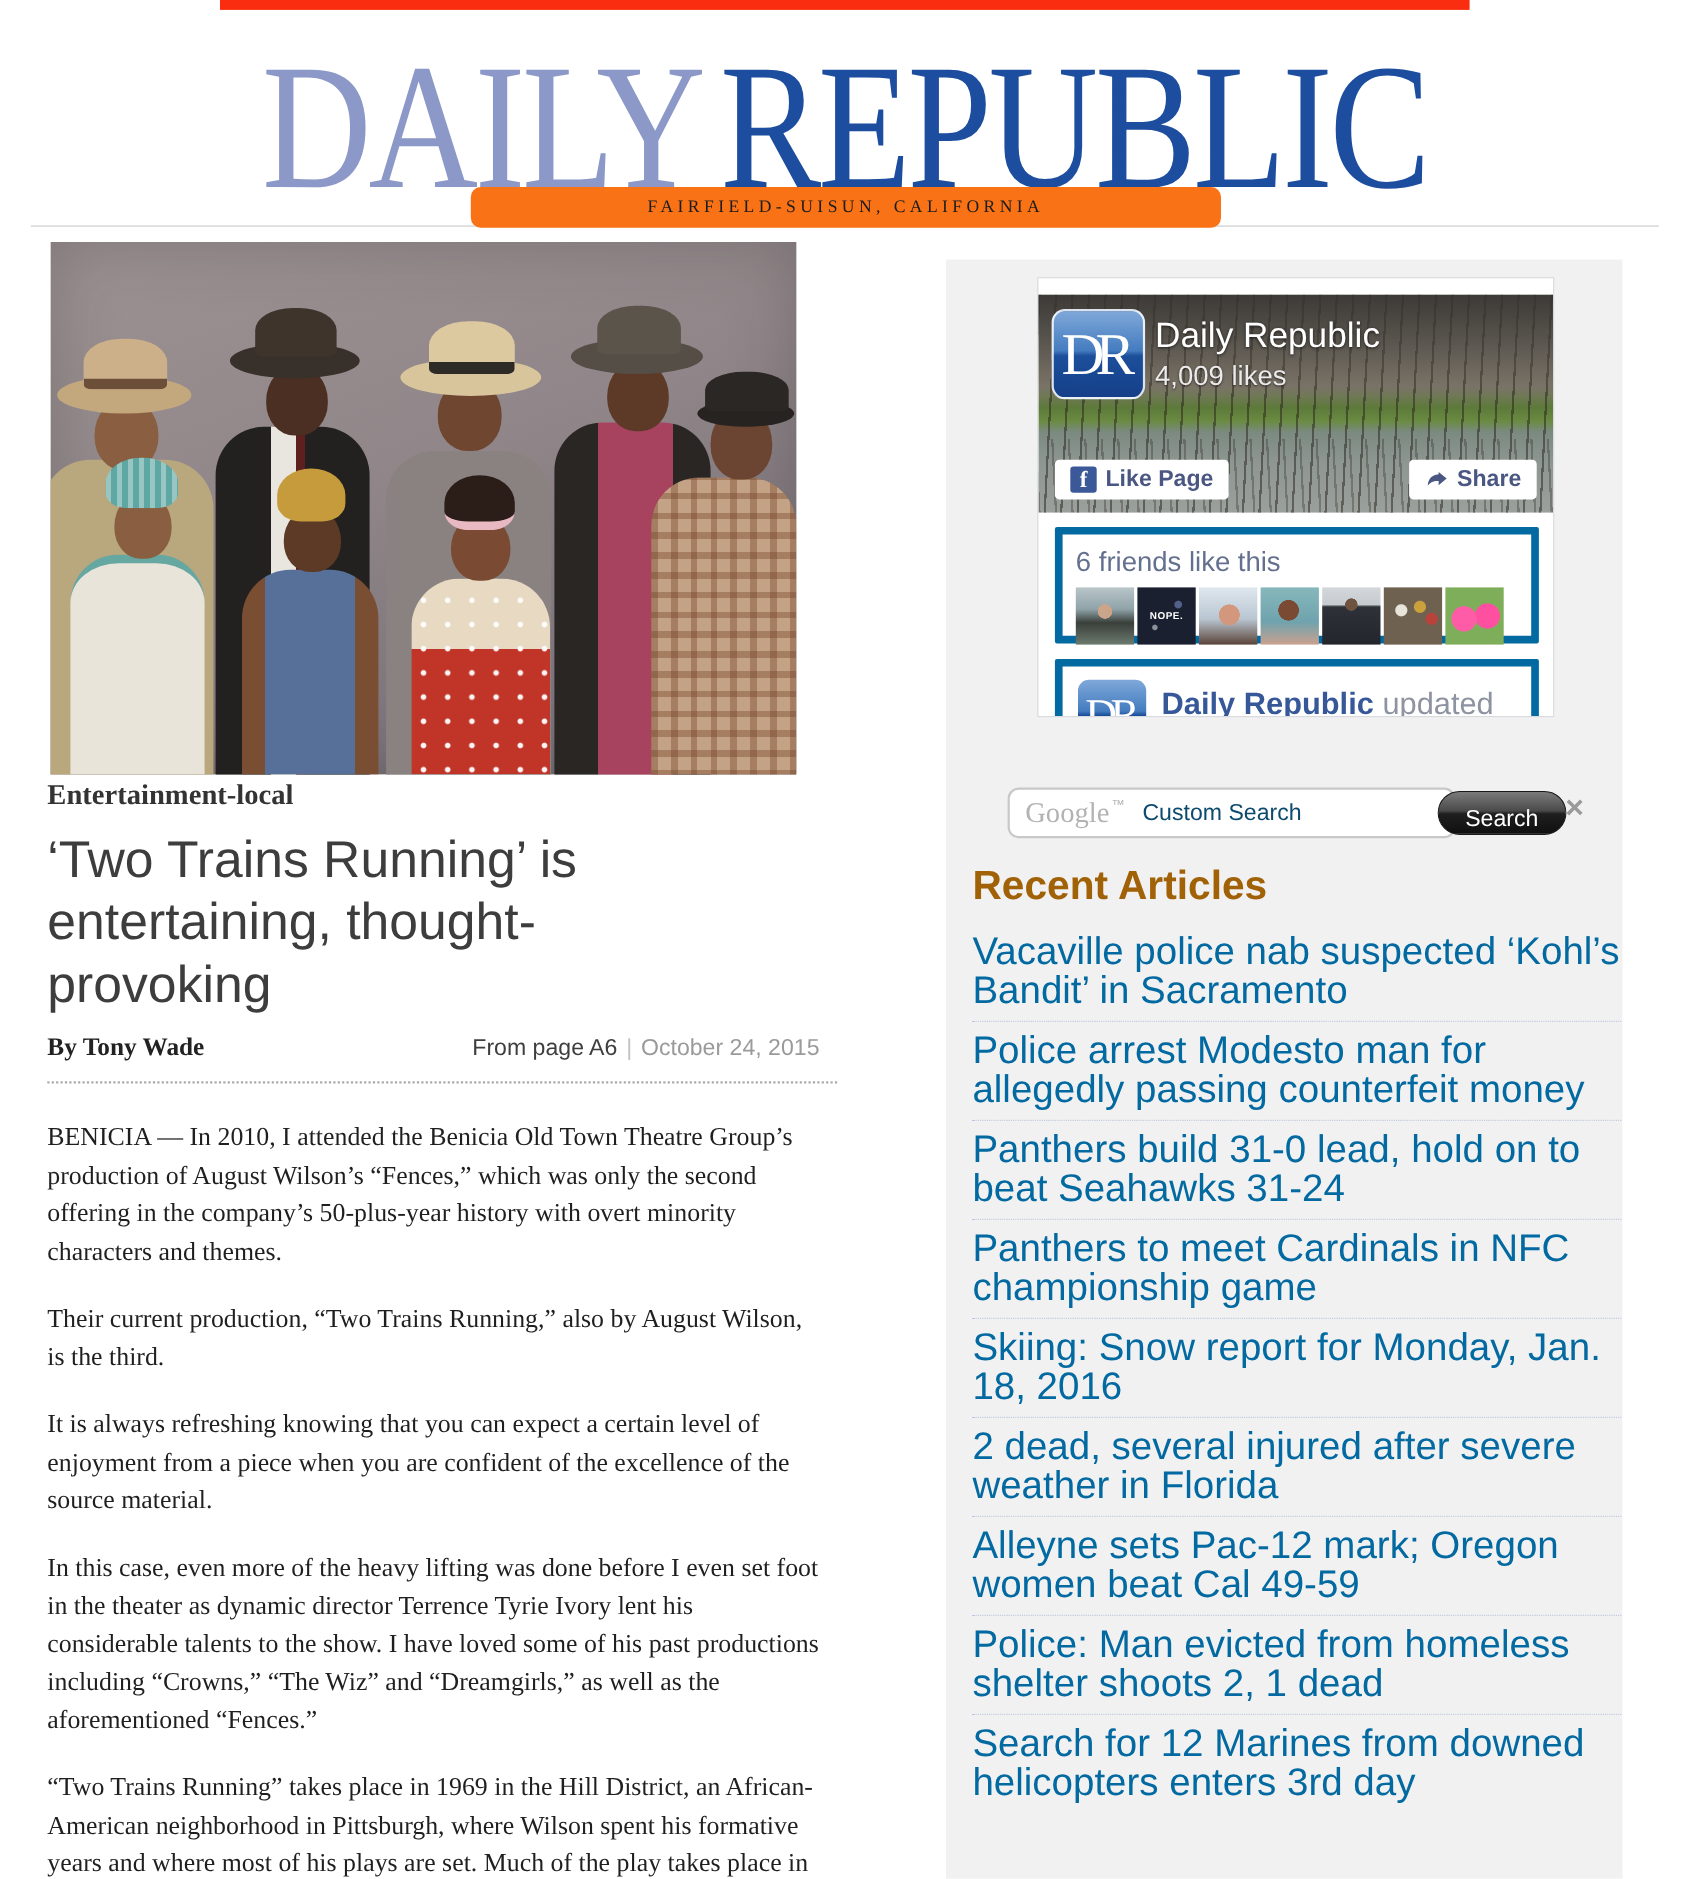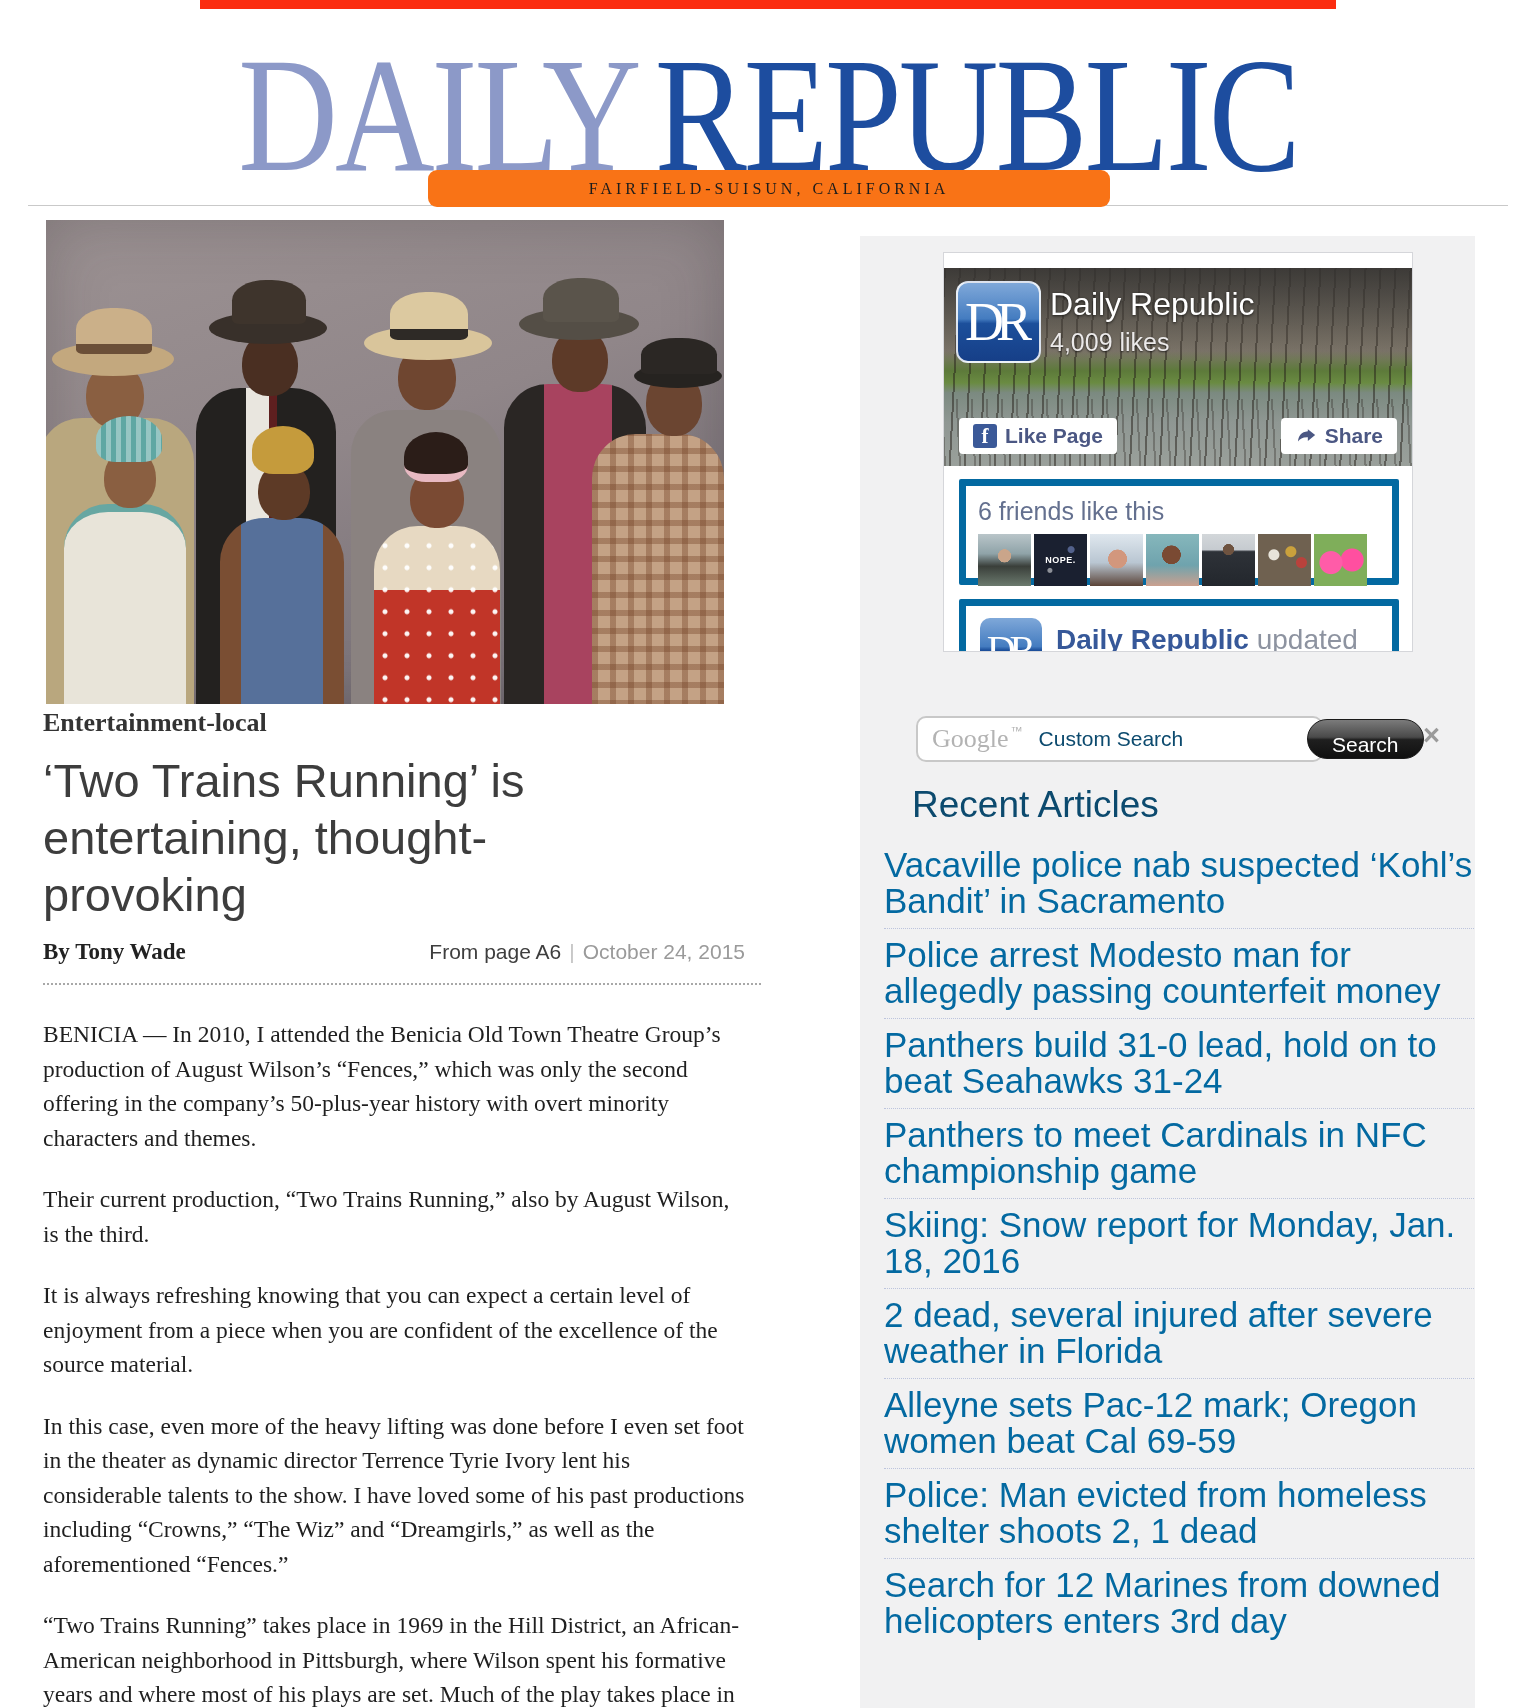--- a/index.html
+++ b/index.html
@@ -137,21 +137,21 @@
   .search-ph .g-brand { font-family:"Liberation Serif", serif; color:#b3b3b3; font-size:26px; }
   .search-ph .g-tm { color:#b3b3b3; font-size:12px; vertical-align:super; position:relative; top:-8px; left:-7px; }
   .search-ph .g-text { color:#0c4a6e; font-size:21px; }
   .search-btn { position:absolute; left:447px; top:483px; height:40px; padding:13px 24px; border-radius:20px;
     background:linear-gradient(180deg,#7b7b7b 0%,#4a4a4a 45%,#1f1f1f 52%,#101010 100%);
     border:1px solid #1a1a1a; color:#fff; font-weight:normal; font-size:21px; cursor:pointer; }
   .search-close { position:absolute; left:563px; top:485px; color:#9a9a9a; font-size:29px; font-weight:bold; cursor:pointer; line-height:1; }
 
   
   .recent { position:absolute; left:24px; top:548px; width:590px; }
-  .recent-title { font-size:37px; font-weight:normal; color:#0c4a6e;margin-left:28px; }
+  .recent-title { font-size:37px; font-weight:bold; color:#a16207; }
   .recent-list { list-style:none; margin-top:13px; }
   .recent-list li { font-size:35px; line-height:36px; color:#0369a1; padding:8px 0 9px 0; cursor:pointer; }
   .recent-list li + li { border-top:1px dotted #bcc4dd; }
 </style>
 </head>
 <body>
 
 <div class="page">
 
   <div class="topbar"></div>
@@ -302,20 +302,20 @@
 
     <div class="recent">
       <div class="recent-title">Recent Articles</div>
       <ul class="recent-list">
           <li class="idx0">Vacaville police nab suspected ‘Kohl’s Bandit’ in Sacramento</li>
           <li class="idx1">Police arrest Modesto man for allegedly passing counterfeit money</li>
           <li class="idx2">Panthers build 31-0 lead, hold on to beat Seahawks 31-24</li>
           <li class="idx4">Panthers to meet Cardinals in NFC championship game</li>
           <li class="idx5">Skiing: Snow report for Monday, Jan. 18, 2016</li>
           <li class="idx6">2 dead, several injured after severe weather in Florida</li>
-          <li class="idx7">Alleyne sets Pac-12 mark; Oregon women beat Cal 69-59</li>
+          <li class="idx7">Alleyne sets Pac-12 mark; Oregon women beat Cal 49-59</li>
           <li class="idx8">Police: Man evicted from homeless shelter shoots 2, 1 dead</li>
           <li class="idx9">Search for 12 Marines from downed helicopters enters 3rd day</li>
         </ul>
     </div>
 
   </div>
 </div>
 
 </body></html>

